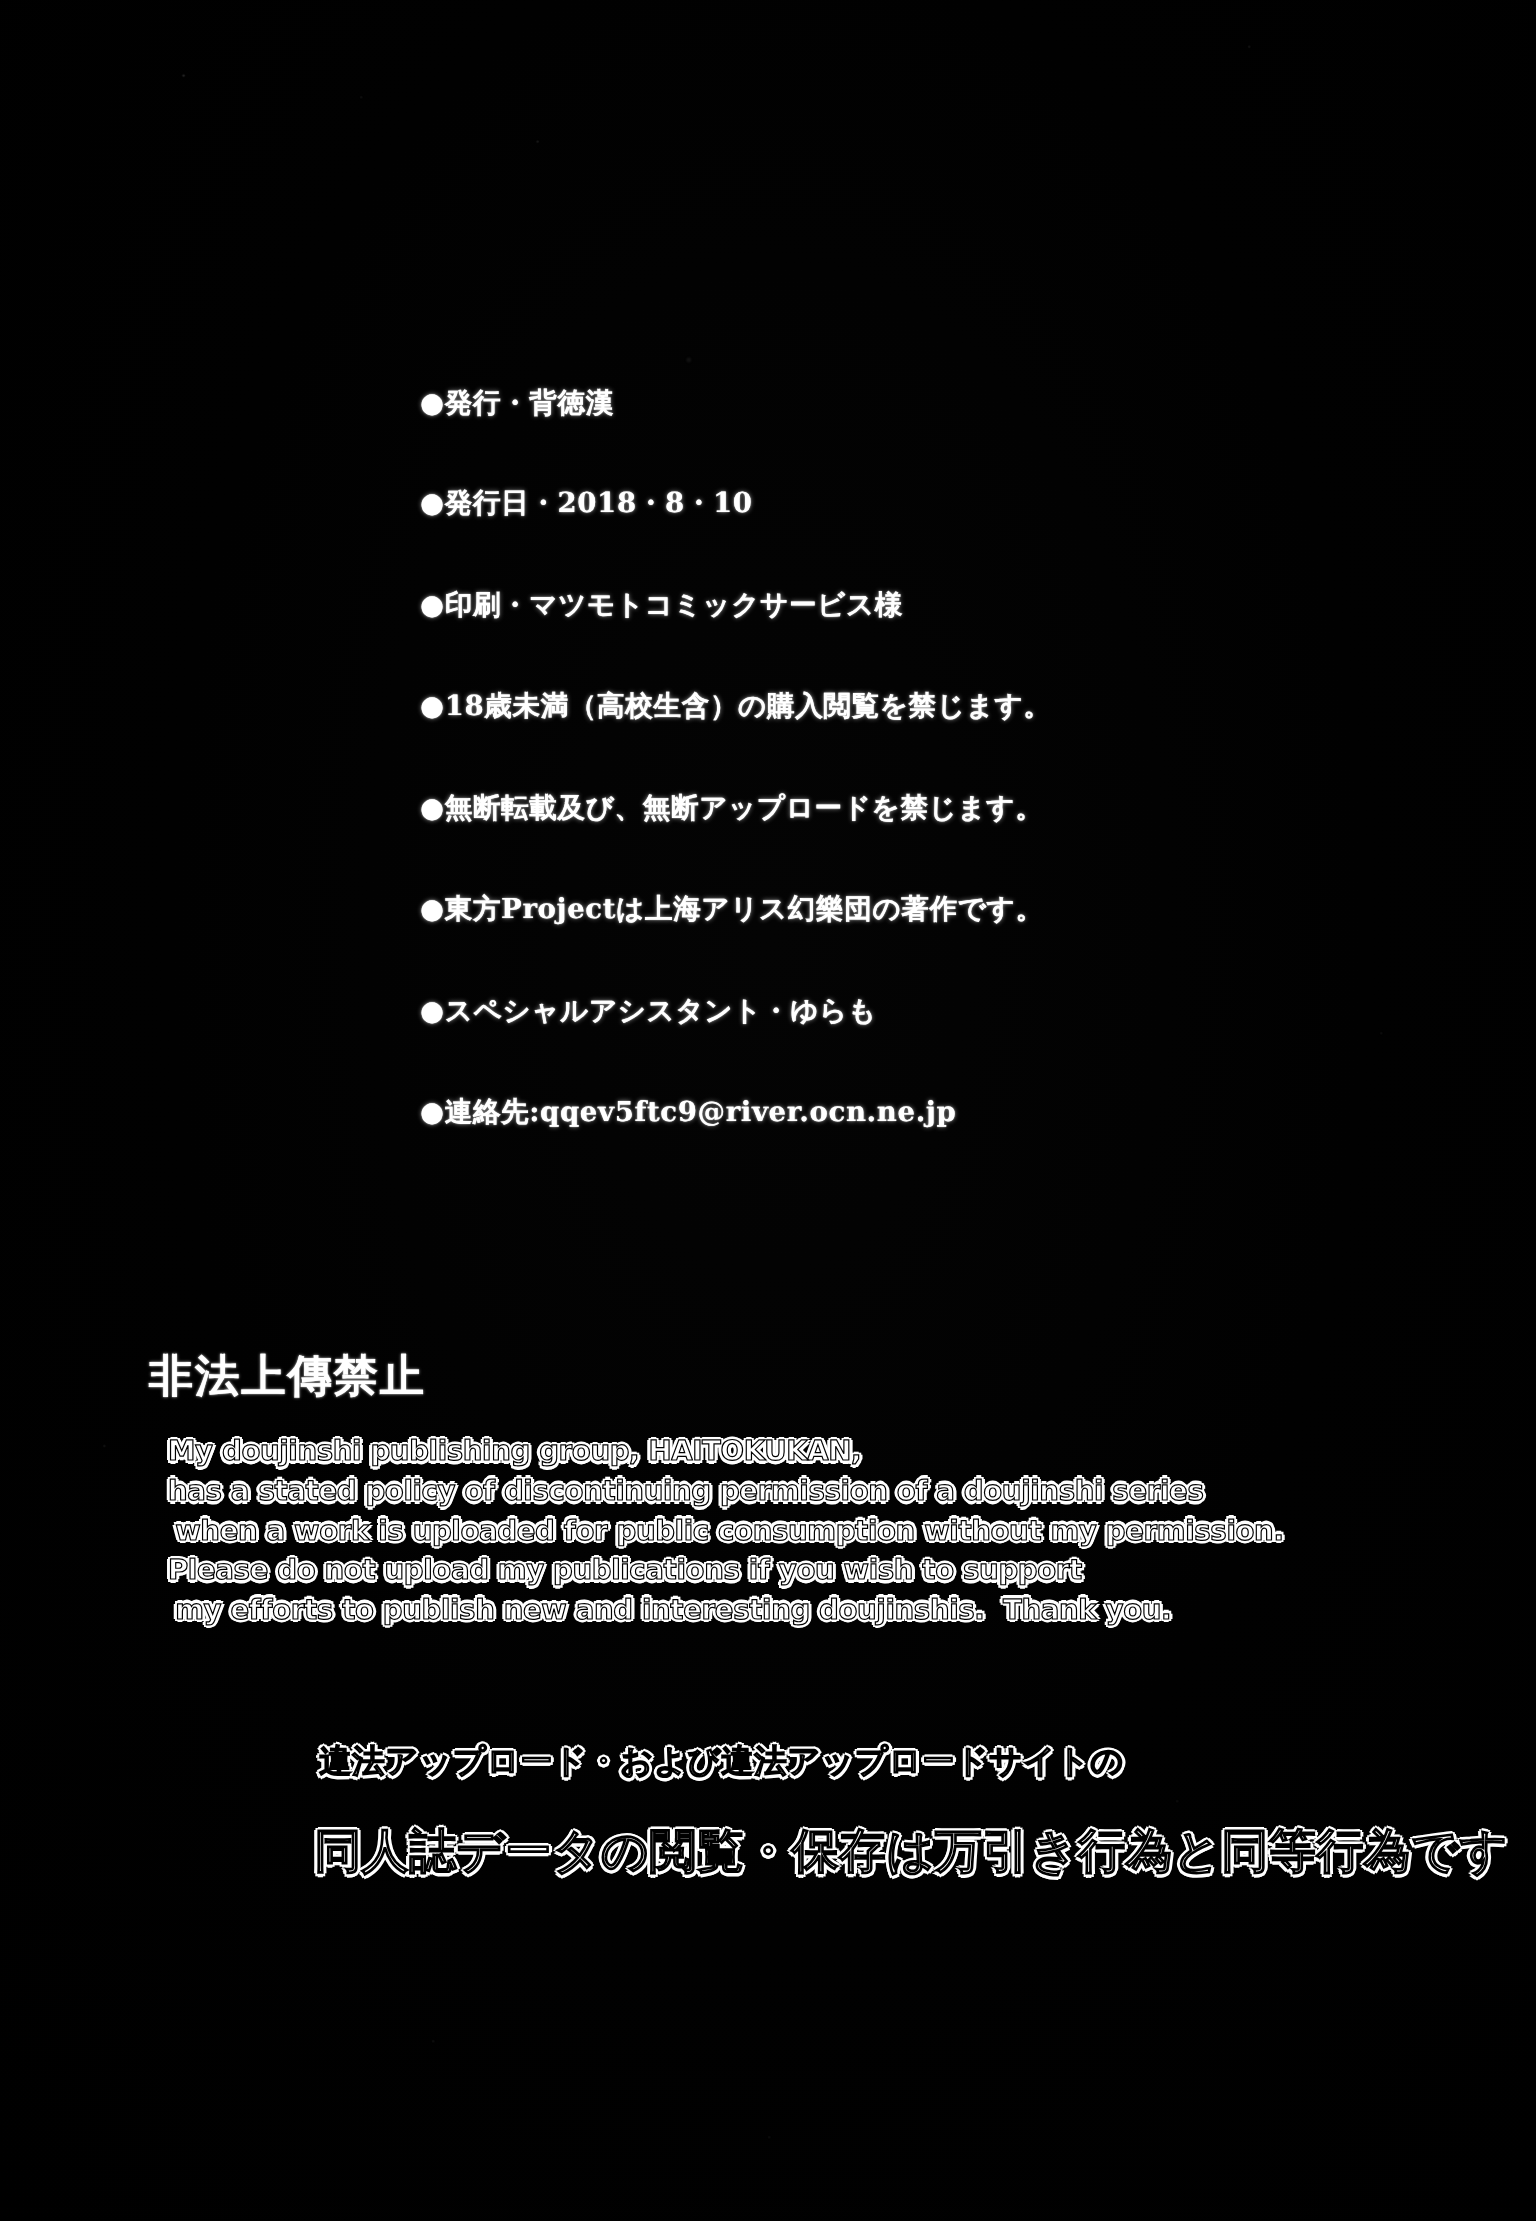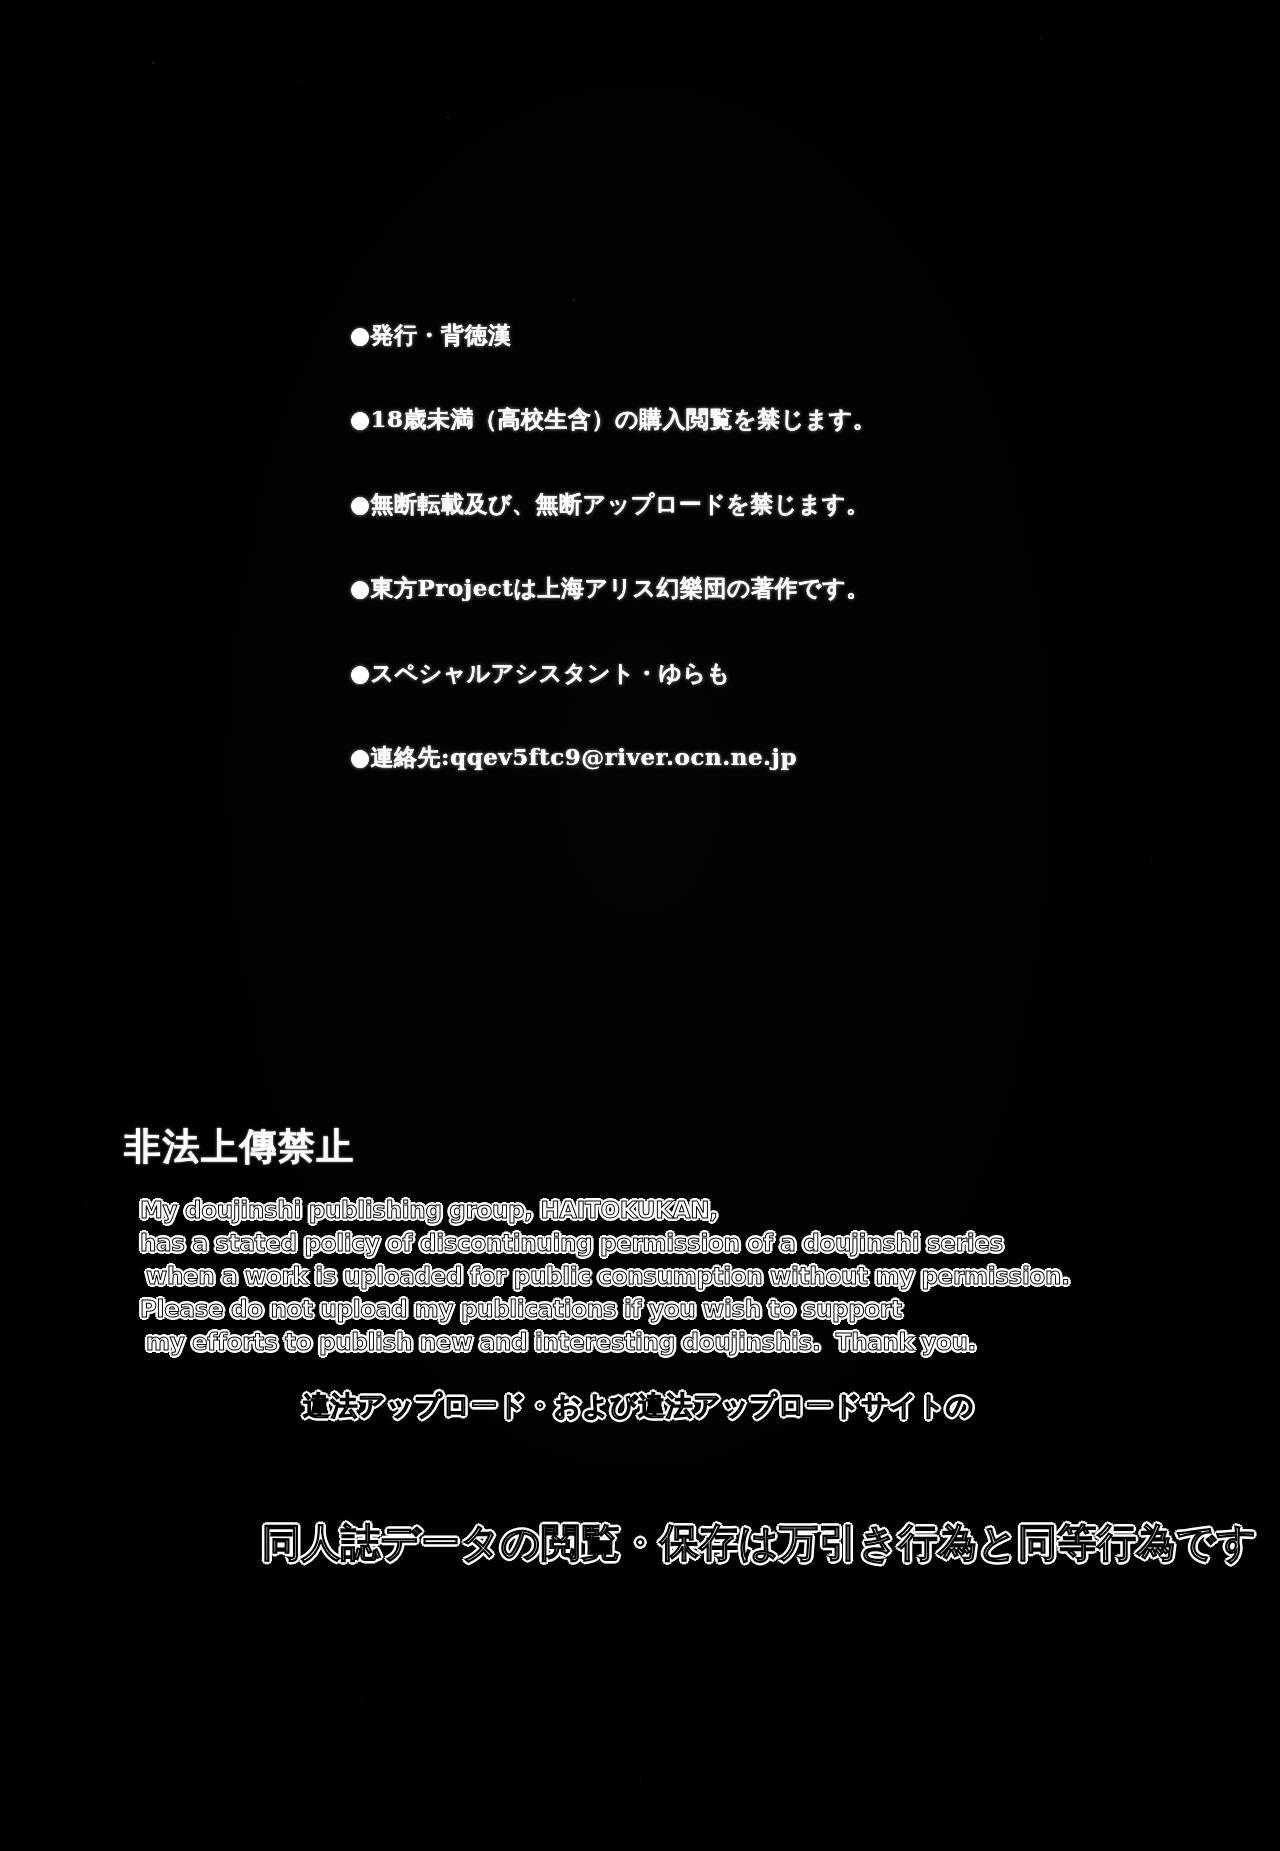--- a/index.html
+++ b/index.html
@@ -73,27 +73,26 @@
     font-size: 23px;
     line-height: 33px;
     letter-spacing: -0.3px;
     white-space: pre;
   }
   .en-line.indent { padding-left: 22px; }
 
   .jp-warning-1 {
     position: absolute;
     left: 250px;
-    top: 1388px;
+    top: 1450px;
     font-family: "DejaVu Sans", "Liberation Sans", sans-serif;
     font-weight: 700;
     font-size: 27px;
     letter-spacing: 0.5px;
     white-space: pre;
-    margin-left: 37px;
   }
   .jp-warning-2 {
     position: absolute;
     left: 246px;
     top: 1516px;
     font-family: "DejaVu Sans", "Liberation Sans", sans-serif;
     font-weight: 700;
     font-size: 39px;
     letter-spacing: 0.5px;
     white-space: pre;
@@ -122,20 +121,22 @@
 </style>
 </head>
 <body>
 
 <div class="page">
 
   <div class="speck"></div>
 
   <div class="colophon">
     <div class="col-line">●発行・背徳漢</div>
+    <div class="col-line">●発行日・2018・8・10</div>
+    <div class="col-line">●印刷・マツモトコミックサービス様</div>
     <div class="col-line">●18歳未満（高校生含）の購入閲覧を禁じます。</div>
     <div class="col-line">●無断転載及び、無断アップロードを禁じます。</div>
     <div class="col-line">●東方Projectは上海アリス幻樂団の著作です。</div>
     <div class="col-line">●スペシャルアシスタント・ゆらも</div>
     <div class="col-line">●連絡先:qqev5ftc9@river.ocn.ne.jp</div>
   </div>
 
   <div class="notice-heading">非法上傳禁止</div>
 
   <div class="english-block">

